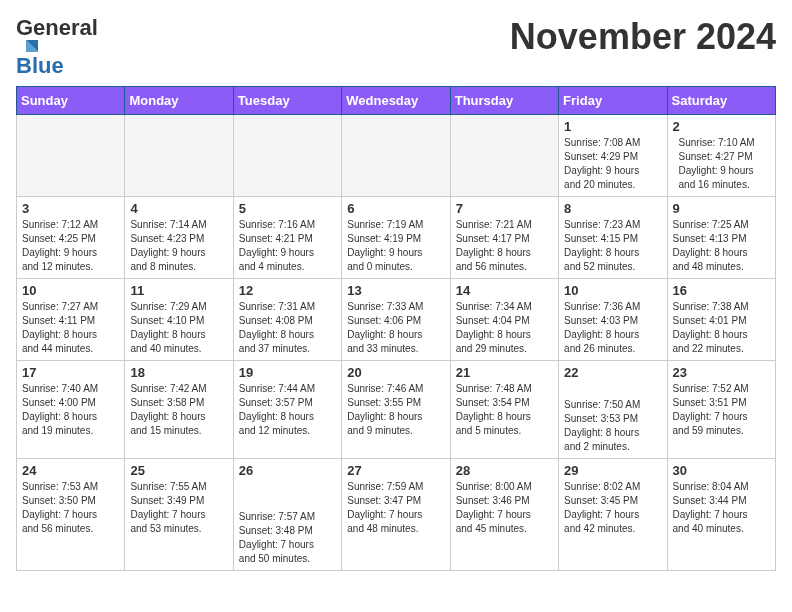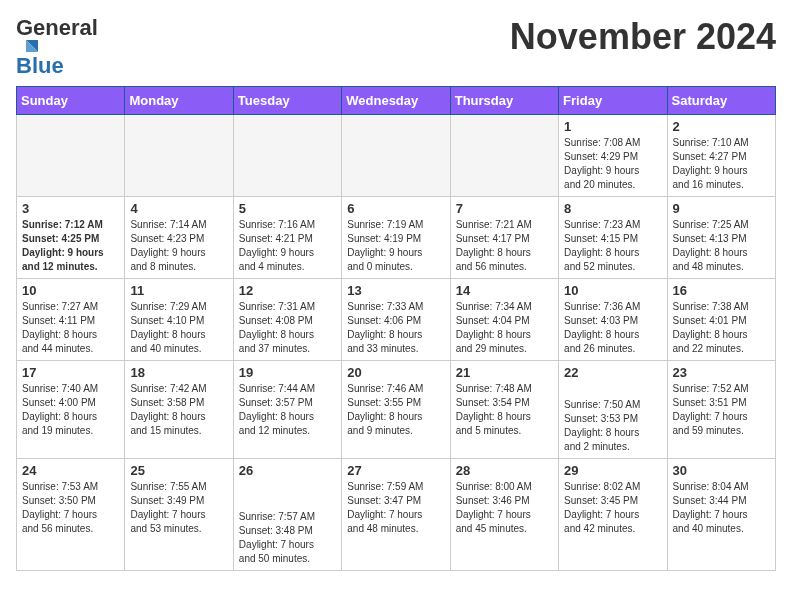--- a/index.html
+++ b/index.html
@@ -127,30 +127,30 @@
         <td class="empty"></td>
         <td>
           <span class="day-number">1</span>
           <div class="day-info" style="white-space: pre-line;">Sunrise: 7:08 AM
 Sunset: 4:29 PM
 Daylight: 9 hours
 and 20 minutes.</div>
         </td>
         <td>
           <span class="day-number">2</span>
-          <div class="day-info" style="white-space: pre-line;">Sunrise: 7:10 AM
+          <div class="day-info" style="white-space: pre-line; margin-left: 6px;">Sunrise: 7:10 AM
 Sunset: 4:27 PM
 Daylight: 9 hours
 and 16 minutes.</div>
         </td>
       </tr>
       <tr class="row-shade">
         <td>
           <span class="day-number">3</span>
-          <div class="day-info" style="white-space: pre-line; font-weight: bold;">Sunrise: 7:12 AM
+          <div class="day-info" style="white-space: pre-line;">Sunrise: 7:12 AM
 Sunset: 4:25 PM
 Daylight: 9 hours
 and 12 minutes.</div>
         </td>
         <td>
           <span class="day-number">4</span>
           <div class="day-info" style="white-space: pre-line;">Sunrise: 7:14 AM
 Sunset: 4:23 PM
 Daylight: 9 hours
 and 8 minutes.</div>

